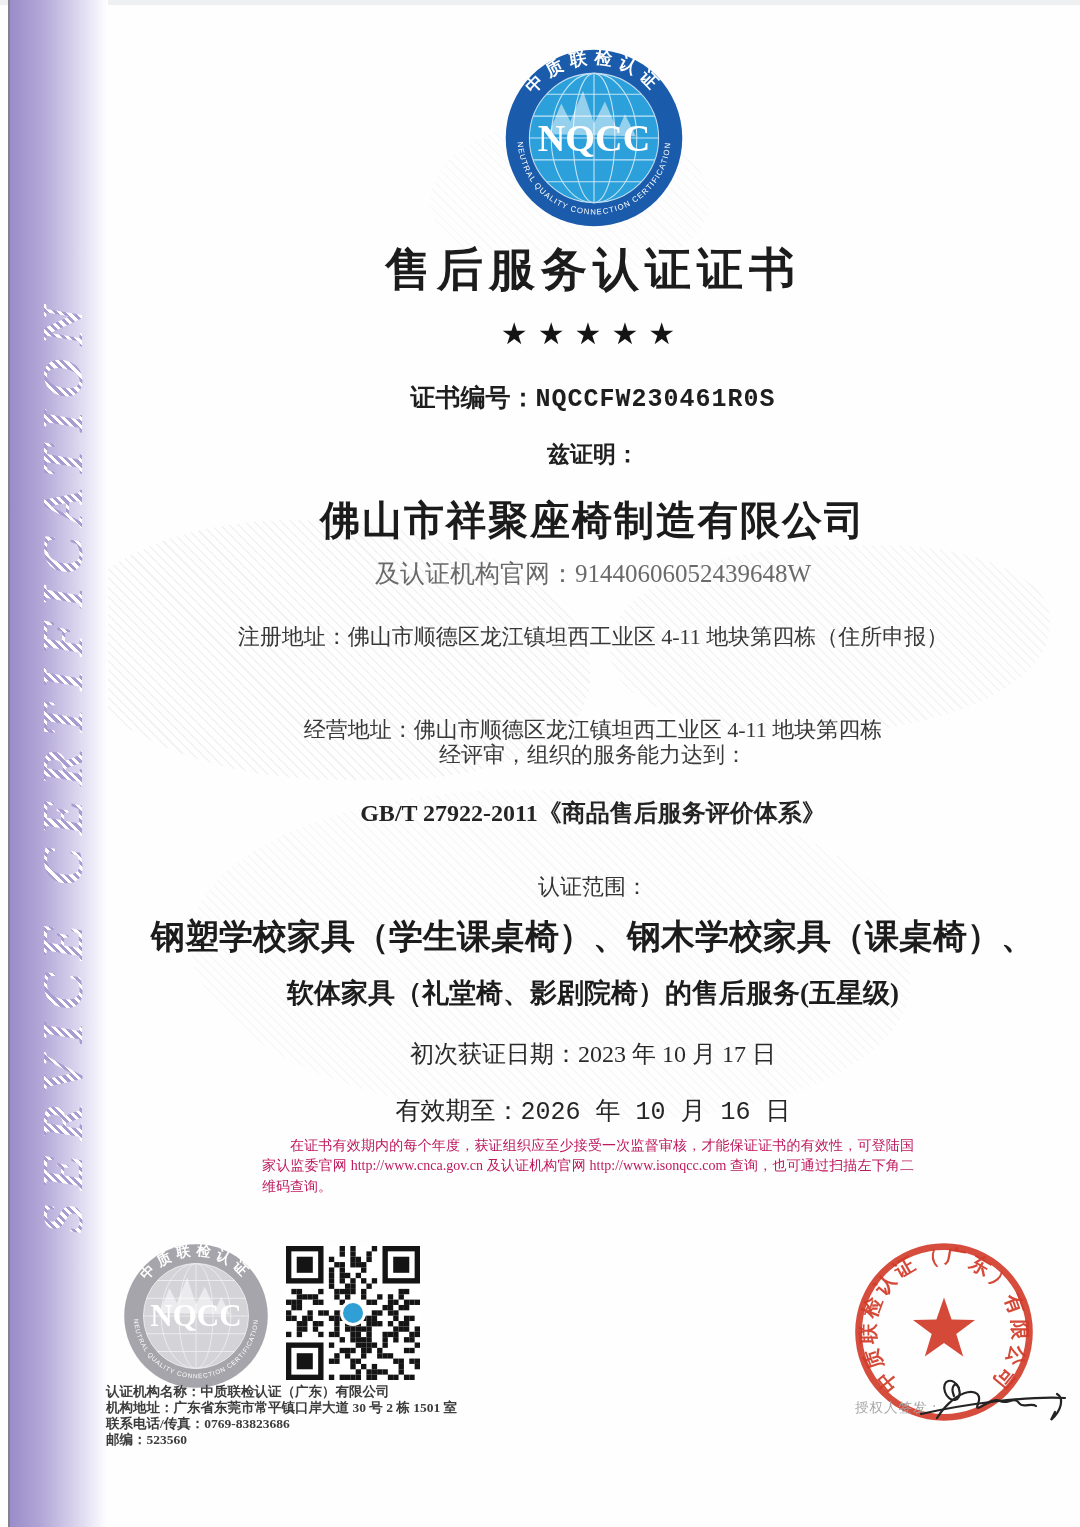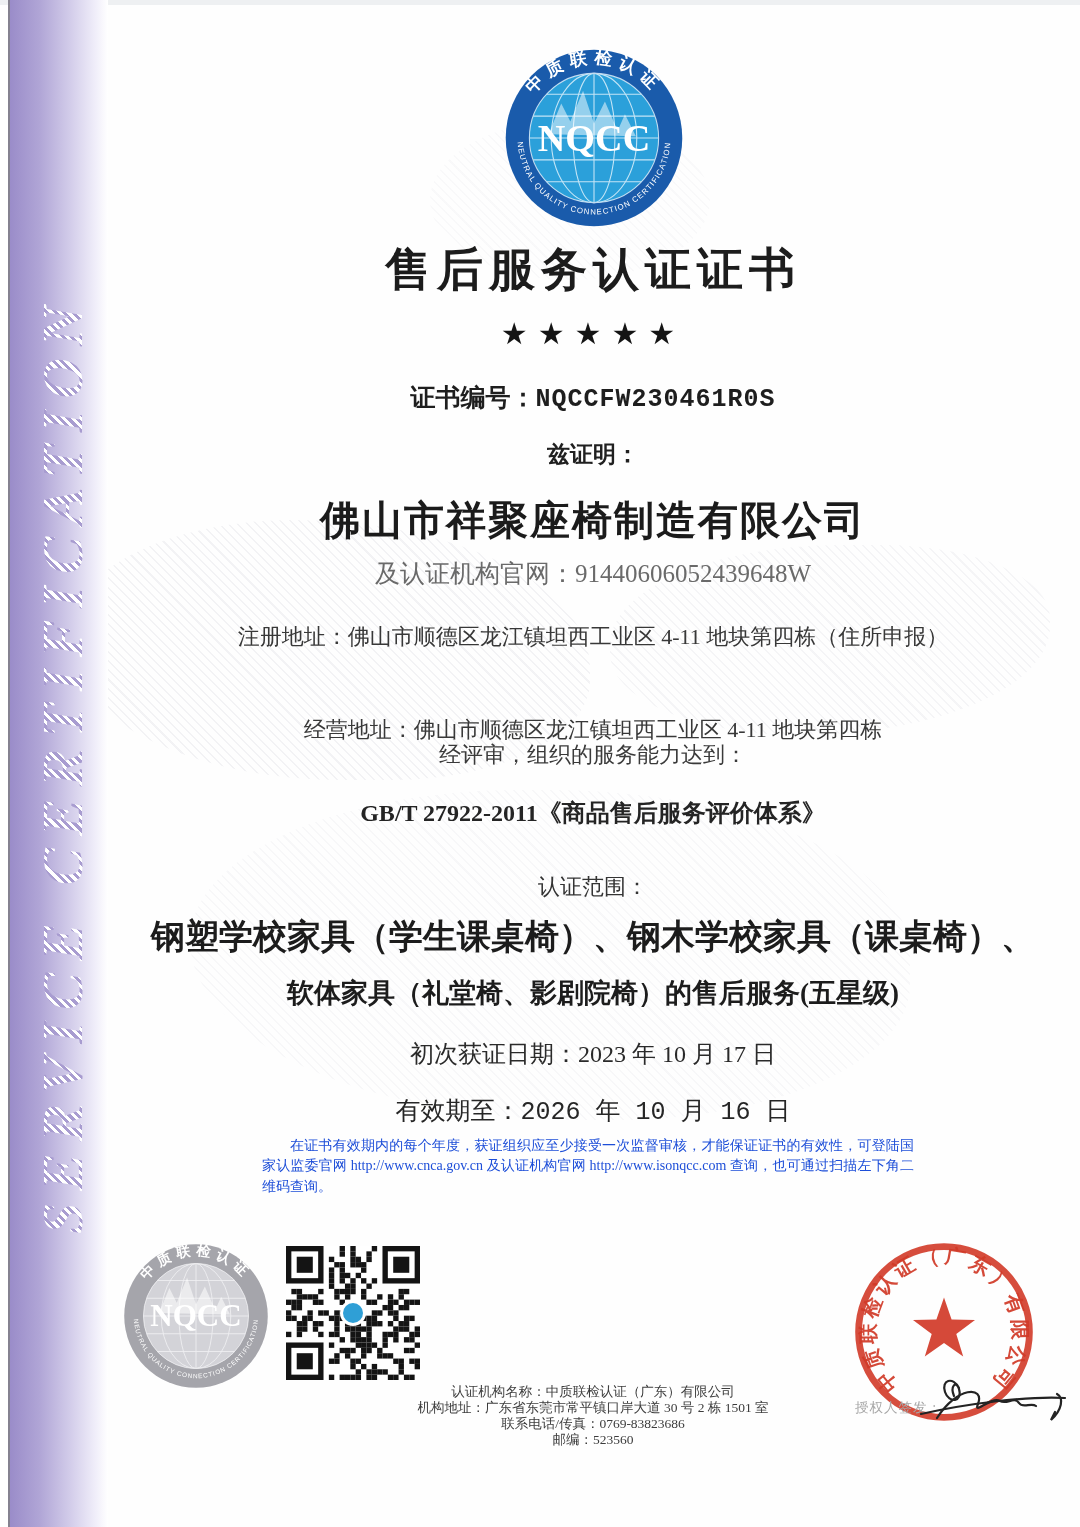--- a/index.html
+++ b/index.html
@@ -48,34 +48,34 @@
   .addr2{top:685px;font-size:22px;color:#383838;margin-top:32px;}
   .review{top:742px;font-size:22px;color:#3a3a3a;}
   .standard{top:799px;font-size:24px;font-weight:600;color:#242424;}
   .scopelbl{top:862px;font-size:22px;color:#343434;margin-top:12px;}
   .scope1{top:917px;font-size:34px;font-weight:bold;color:#1c1c1c;}
   .scope2{top:977px;font-size:27px;font-weight:bold;color:#1c1c1c;}
   .firstdate{top:1040px;font-size:24px;color:#2a2a2a;}
   .validdate{top:1098px;font-size:25px;color:#262626;font-family:Liberation Mono, monospace;}
 
   .notice{position:absolute;left:262px;top:1136px;width:652px;font-size:14px;line-height:1.45;
-          text-align:justify;text-indent:2em;color:#1d4ed8;}
+          text-align:justify;text-indent:2em;color:#be185d;}
 
   .qr{position:absolute;left:286px;top:1246px;width:134px;height:134px;}
   .qr svg{width:100%;height:100%;display:block;}
 
   .seal{position:absolute;left:848px;top:1236px;width:192px;height:192px;}
   .seal svg{width:100%;height:100%;display:block;}
 
   .signer{position:absolute;left:855px;top:1399px;font-size:13.5px;color:#a6a6a6;letter-spacing:1px;}
   .signature{position:absolute;left:915px;top:1372px;width:160px;height:68px;}
   .signature svg{width:100%;height:100%;display:block;}
 
-  .footer{position:absolute;left:106px;right:0;top:1384px;text-align:center;
-          font-size:13.5px;font-weight:normal;color:#3c3c3c;line-height:1.18;}
+  .footer{position:absolute;left:106px;right:0;top:1384px;
+          font-size:13.5px;font-weight:bold;color:#3c3c3c;line-height:1.18;}
   .footer div{margin:0;}
 </style>
 </head>
 <body>
 
 <div class="page">
   <div class="top-strip"></div>
 
   <div class="wm wm1"></div>
   <div class="wm wm2"></div>

